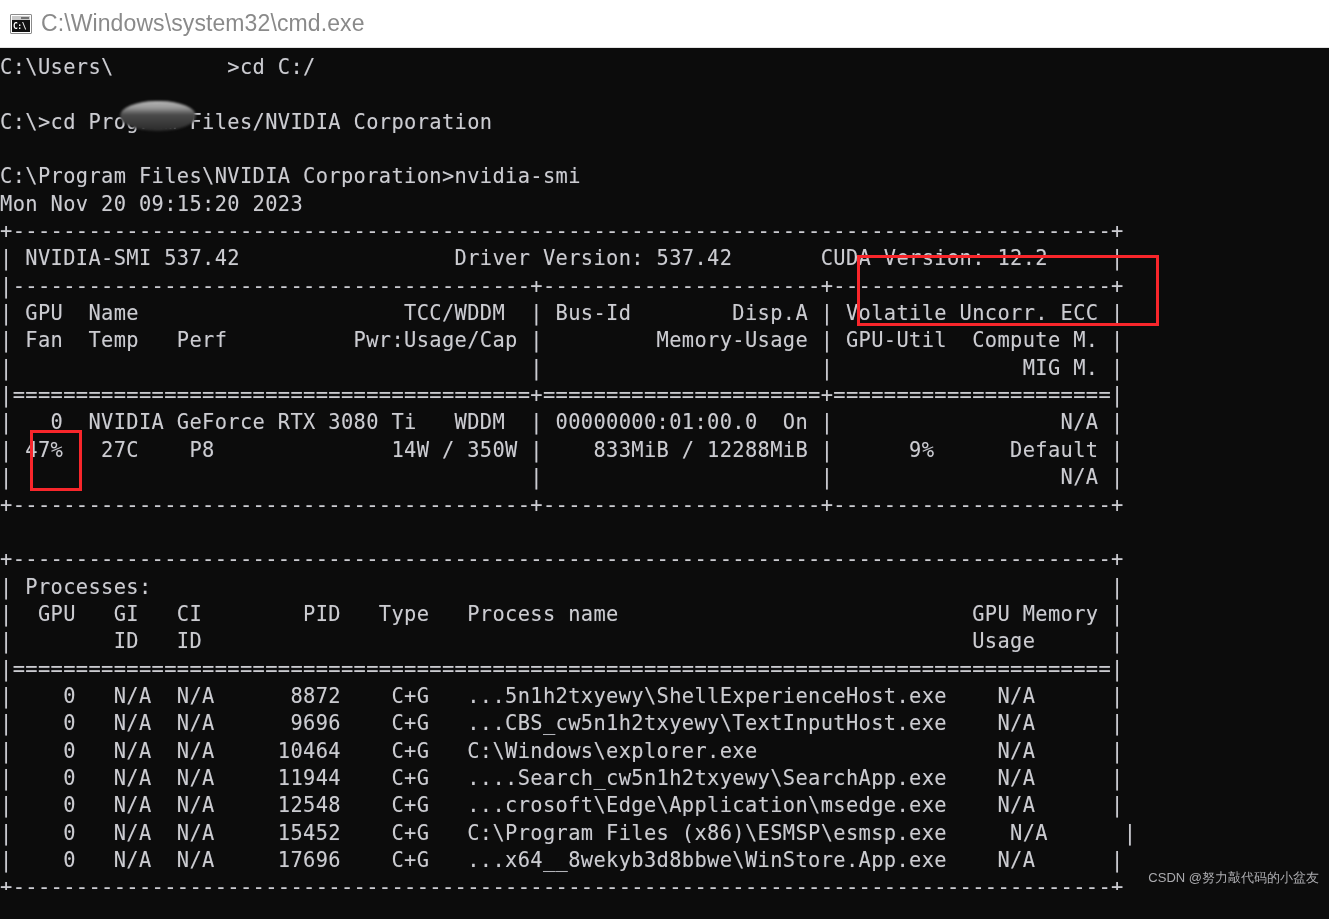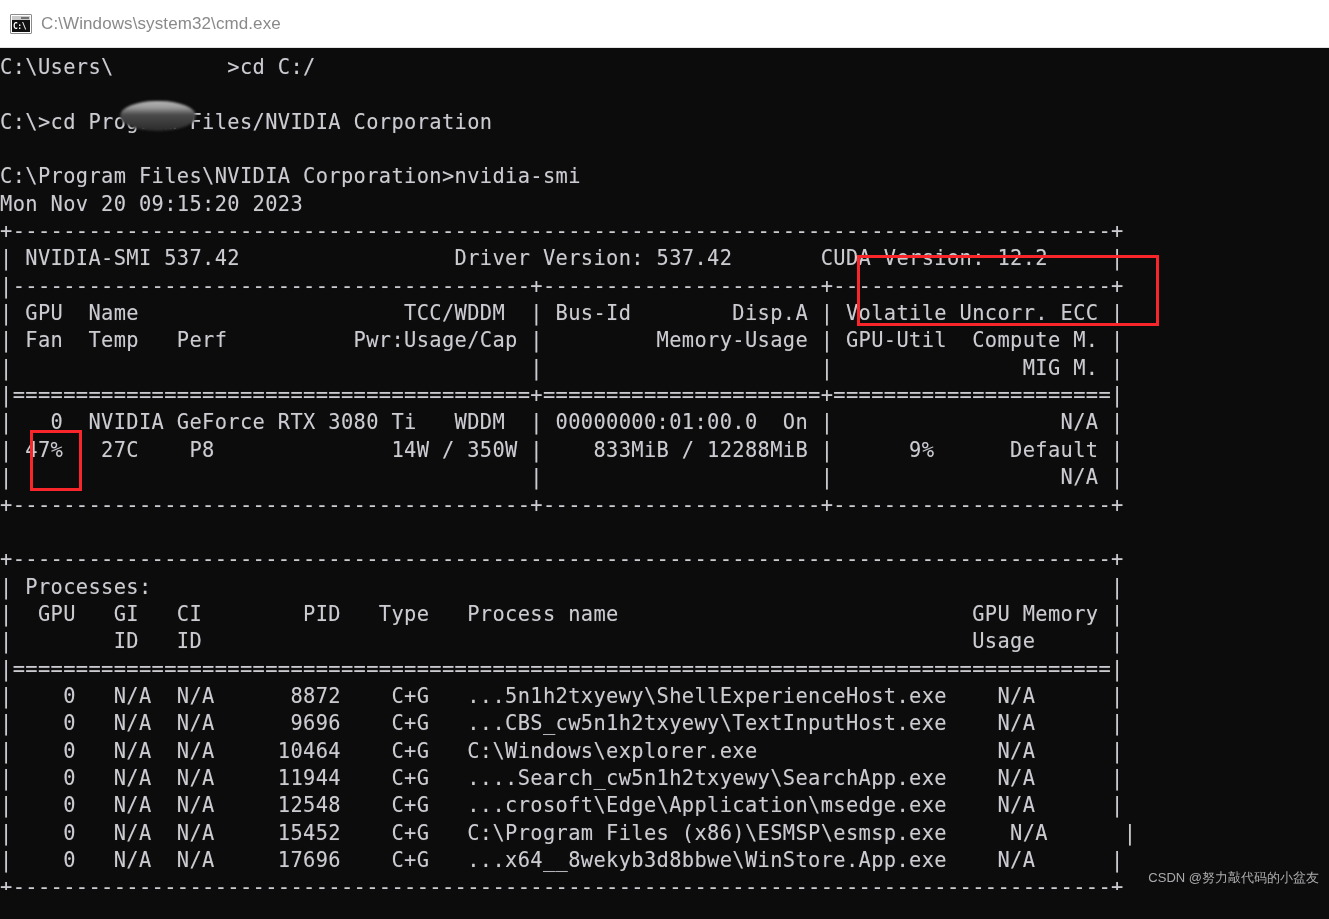--- a/index.html
+++ b/index.html
@@ -63,21 +63,21 @@
     letter-spacing: -0.5px;
     text-align: left;
     padding-left: 1px;
     box-sizing: border-box;
     font-weight: bold;
     overflow: hidden;
     white-space: nowrap;
   }
   .title-text {
     font-family: "Liberation Sans", sans-serif;
-    font-size: 17px;
+    font-size: 23px;
     color: #8a8a8a;
     letter-spacing: 0.1px;
     white-space: nowrap;
   }
 
   
   .console {
     position: absolute;
     left: 0; top: 48px;
     width: 1329px;

